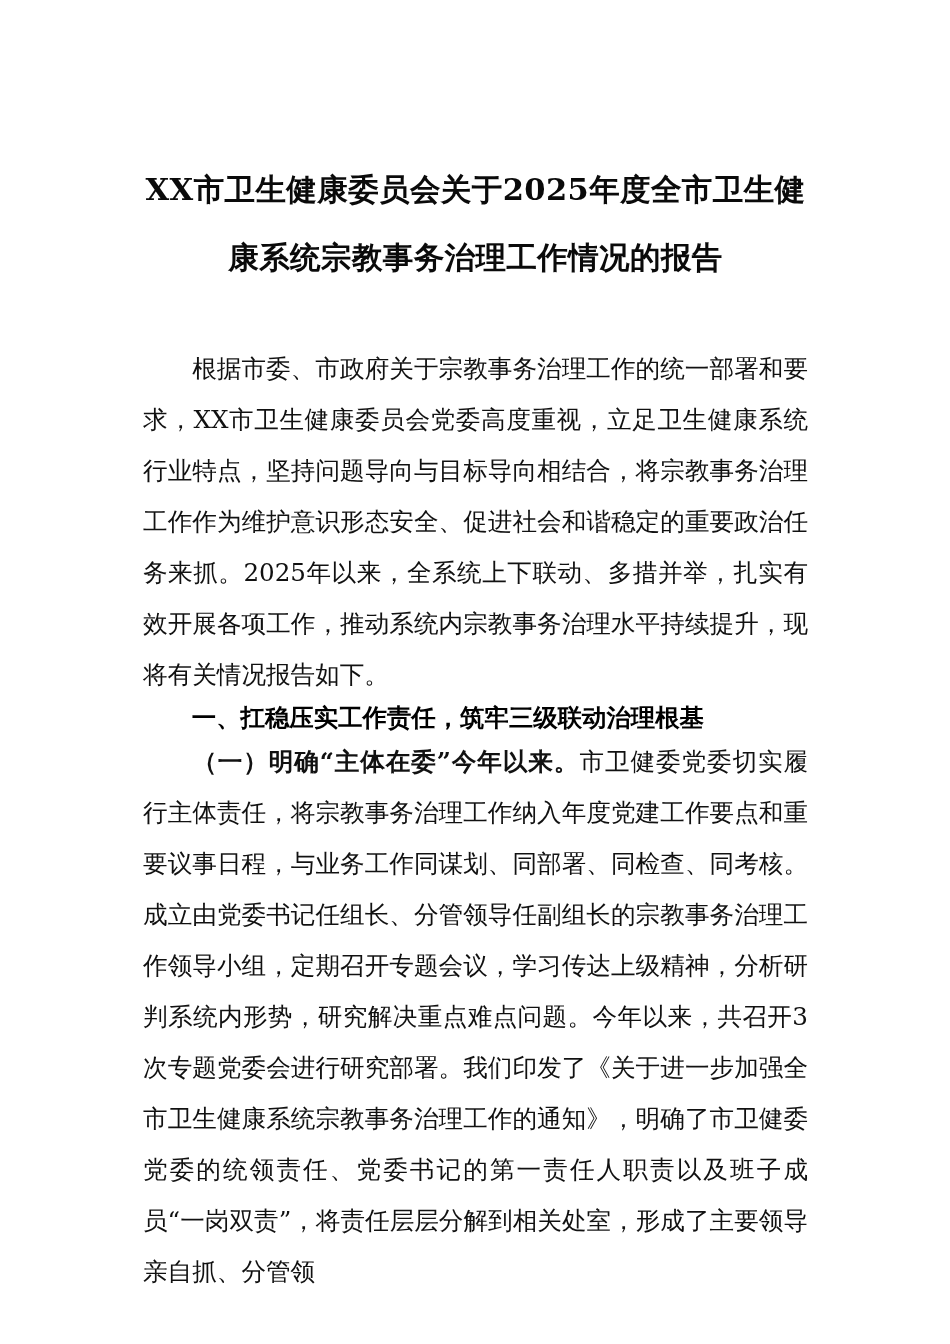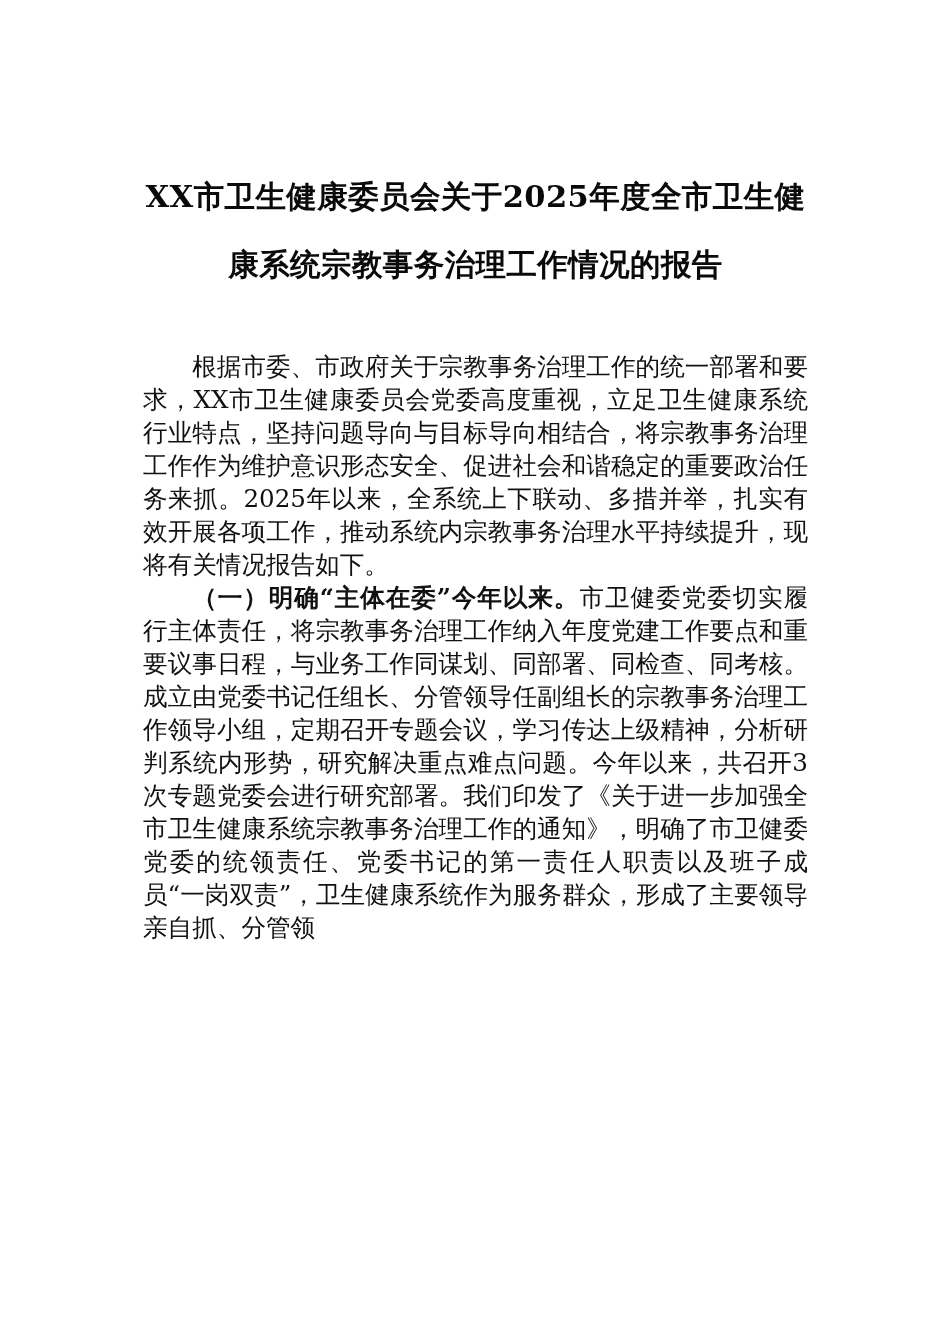--- a/index.html
+++ b/index.html
@@ -22,21 +22,21 @@
     width: 950px;
     height: 1344px;
     background: #ffffff;
     box-sizing: border-box;
     padding: 0;
   }
 
   .doc-body {
     position: absolute;
     left: 143px;
-    top: 7px;
+    top: 0;
     width: 665px;
   }
 
   
   .doc-title {
     margin: 0;
     padding: 0;
     padding-top: 155px;
     font-family: "DejaVu Serif", "Liberation Serif", serif;
     font-weight: 700;
@@ -53,21 +53,21 @@
   .title-gap {
     height: 52px;
   }
 
   
   .para {
     margin: 0;
     padding: 0;
     font-family: "DejaVu Serif", "Liberation Serif", serif;
     font-size: 24.6px;
-    line-height: 33px;
+    line-height: 51px;
     text-align: justify;
     text-align-last: left;
     text-justify: inter-ideograph;
     color: #111111;
     word-break: break-all;
     text-indent: 2em;
     letter-spacing: 0;
   }
 
   
@@ -99,18 +99,19 @@
 
 <div id="page">
   <div class="doc-body">
 
     <h1 class="doc-title">XX市卫生健康委员会关于2025年度全市卫生健康系统宗教事务治理工作情况的报告</h1>
 
     <div class="title-gap"></div>
 
     <p class="para">根据市委、市政府关于宗教事务治理工作的统一部署和要求，XX市卫生健康委员会党委高度重视，立足卫生健康系统行业特点，坚持问题导向与目标导向相结合，将宗教事务治理工作作为维护意识形态安全、促进社会和谐稳定的重要政治任务来抓。2025年以来，全系统上下联动、多措并举，扎实有效开展各项工作，推动系统内宗教事务治理水平持续提升，现将有关情况报告如下。</p>
 
+    <p class="heading-1">一、扛稳压实工作责任，筑牢三级联动治理根基</p>
 
 
-    <p class="para"><span class="lead-bold">（一）明确“主体在委”今年以来。</span><span>市卫健委党委切实履行主体责任，将宗教事务治理工作纳入年度党建工作要点和重要议事日程，与业务工作同谋划、同部署、同检查、同考核。成立由党委书记任组长、分管领导任副组长的宗教事务治理工作领导小组，定期召开专题会议，学习传达上级精神，分析研判系统内形势，研究解决重点难点问题。今年以来，共召开3次专题党委会进行研究部署。我们印发了《关于进一步加强全市卫生健康系统宗教事务治理工作的通知》，明确了市卫健委党委的统领责任、党委书记的第一责任人职责以及班子成员“一岗双责”，卫生健康系统作为服务群众，形成了主要领导亲自抓、分管领</span></p>
+    <p class="para"><span class="lead-bold">（一）明确“主体在委”今年以来。</span><span>市卫健委党委切实履行主体责任，将宗教事务治理工作纳入年度党建工作要点和重要议事日程，与业务工作同谋划、同部署、同检查、同考核。成立由党委书记任组长、分管领导任副组长的宗教事务治理工作领导小组，定期召开专题会议，学习传达上级精神，分析研判系统内形势，研究解决重点难点问题。今年以来，共召开3次专题党委会进行研究部署。我们印发了《关于进一步加强全市卫生健康系统宗教事务治理工作的通知》，明确了市卫健委党委的统领责任、党委书记的第一责任人职责以及班子成员“一岗双责”，将责任层层分解到相关处室，形成了主要领导亲自抓、分管领</span></p>
 
   </div>
 </div>
 
 </body></html>

